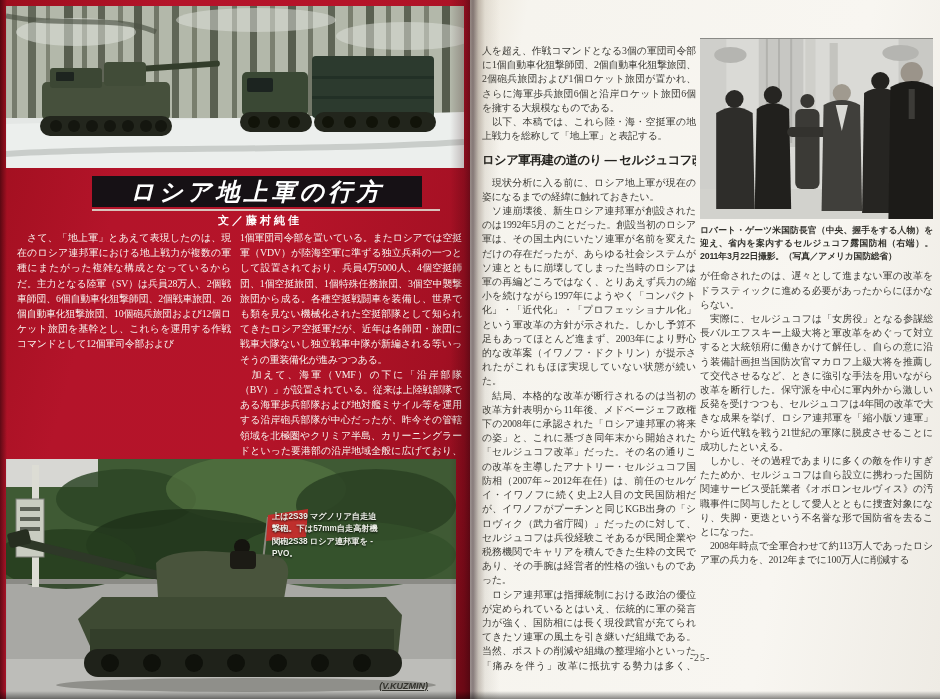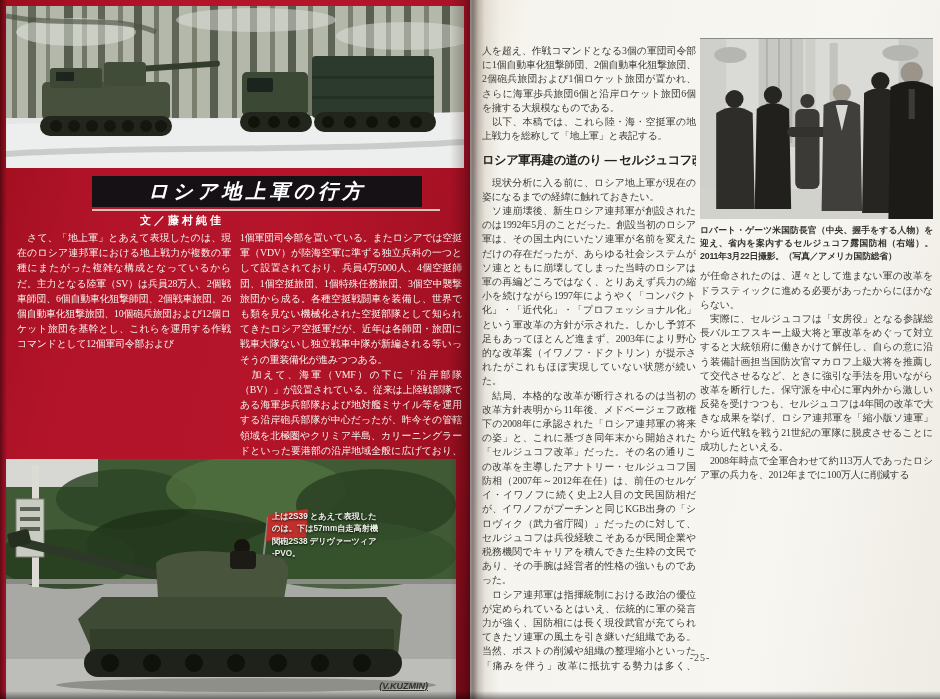--- a/index.html
+++ b/index.html
@@ -5,23 +5,23 @@
   html,body{margin:0;padding:0;background:#ffffff;}
   .spread{position:relative;width:940px;height:699px;overflow:hidden;background:#f4f2ec;
           font-family:"Liberation Serif","DejaVu Serif",serif;}
   
   .page-left{position:absolute;left:0;top:0;width:470px;height:699px;
     background:linear-gradient(105deg,#9d0e1d 0%,#b4142a 26%,#b51429 55%,#a31023 82%,#7c0b19 98%);}
   .photo1{position:absolute;left:6px;top:6px;width:458px;height:162px;display:block;}
   .title-band{position:absolute;left:92px;top:176px;width:330px;height:31px;background:#161115;
     display:flex;align-items:center;justify-content:center;}
   .title-band h1{margin:4px;font-family:Liberation Serif, serif;
-    font-weight:bold;font-style:italic;font-size:20px;color:#ffffff;letter-spacing:4px;white-space:nowrap;}
+    font-weight:bold;font-style:italic;font-size:24px;color:#ffffff;letter-spacing:4px;white-space:nowrap;}
   .title-rule{position:absolute;left:92px;top:209px;width:348px;height:2px;background:#ddd6cb;opacity:.9;}
-  .byline{position:absolute;left:140px;top:213px;width:240px;text-align:left;
+  .byline{position:absolute;left:140px;top:213px;width:240px;text-align:center;
     font-family:Liberation Sans, sans-serif;font-weight:bold;font-size:11px;
     color:#ffffff;letter-spacing:3px;}
   .lcol{position:absolute;top:230px;color:#f7f4ee;font-size:9.9px;line-height:15.2px;
     text-align:justify;letter-spacing:-0.2px;}
   .lcol p{margin:0;}
   .lcol1{left:17px;width:214px;height:228px;overflow:hidden;}
   .lcol2{left:240px;width:222px;height:228px;overflow:hidden;}
   .photo2wrap{position:absolute;left:6px;top:459px;width:450px;height:240px;}
   .photo2wrap svg{position:absolute;left:0;top:0;width:450px;height:240px;display:block;}
   .tank-caption{position:absolute;left:266px;top:52px;width:108px;
@@ -179,21 +179,21 @@
           <circle cx="104" cy="204" r="9" fill="#0f110b"></circle>
             <circle cx="146" cy="204" r="9" fill="#0f110b"></circle>
           <circle cx="188" cy="204" r="9" fill="#0f110b"></circle>
             <circle cx="230" cy="204" r="9" fill="#0f110b"></circle>
           <circle cx="272" cy="204" r="9" fill="#0f110b"></circle>
             <circle cx="314" cy="204" r="9" fill="#0f110b"></circle>
           <circle cx="356" cy="204" r="9" fill="#0f110b"></circle>
           <ellipse cx="240" cy="226" rx="190" ry="7" fill="#8f8f8a"></ellipse>
         </g>
       </svg>
-      <div class="tank-caption">上は2S39 とあえて表現したのは。下は57mm自走高射機関砲2S38 デリヴァーツィア -PVO。</div>
+      <div class="tank-caption">上は2S39 マグノリア自走迫撃砲。下は57mm自走高射機関砲2S38 ロシア連邦軍を -PVO。</div>
       <div class="photo-credit">(V.KUZMIN)</div>
     </div>
 
     <div class="left-edge"></div>
   </div>
 
   <div class="page-right">
 
     <div class="rcol rcol1">
       <p>人を超え、作戦コマンドとなる3個の軍団司令部に1個自動車化狙撃師団、2個自動車化狙撃旅団、2個砲兵旅団および1個ロケット旅団が置かれ、さらに海軍歩兵旅団6個と沿岸ロケット旅団6個を擁する大規模なものである。</p>
@@ -233,20 +233,21 @@
           <circle cx="178" cy="42" r="9" fill="#23221f"></circle>
           <path d="M162 54 Q178 44 194 54 L196 174 L160 174 Z" fill="#262522"></path>
           <circle cx="209" cy="34" r="11" fill="#9b948a"></circle>
           <path d="M188 48 Q209 36 230 48 L230 180 L186 180 Z" fill="#1c1b18"></path>
           <rect x="206" y="50" width="6" height="30" fill="#3c3b37"></rect>
         </g>
       </svg>
       <div class="rcaption">ロバート・ゲーツ米国防長官（中央、握手をする人物）を迎え、省内を案内するセルジュコフ露国防相（右端）。2011年3月22日撮影。（写真／アメリカ国防総省）</div>
       <p>が任命されたのは、遅々として進まない軍の改革をドラスティックに進める必要があったからにほかならない。</p>
       <p>　実際に、セルジュコフは「女房役」となる参謀総長バルエフスキー上級大将と軍改革をめぐって対立すると大統領府に働きかけて解任し、自らの意に沿う装備計画担当国防次官マカロフ上級大将を推薦して交代させるなど、ときに強引な手法を用いながら改革を断行した。保守派を中心に軍内外から激しい反発を受けつつも、セルジュコフは4年間の改革で大きな成果を挙げ、ロシア連邦軍を「縮小版ソ連軍」から近代戦を戦う21世紀の軍隊に脱皮させることに成功したといえる。</p>
+      <p>　しかし、その過程であまりに多くの敵を作りすぎたためか、セルジュコフは自ら設立に携わった国防関連サービス受託業者《オボロンセルヴィス》の汚職事件に関与したとして愛人とともに捜査対象になり、失脚・更迭という不名誉な形で国防省を去ることになった。</p>
       <p>　2008年時点で全軍合わせて約113万人であったロシア軍の兵力を、2012年までに100万人に削減する</p>
     </div>
 
     <div class="pagenum">-25-</div>
   </div>
 
   <div class="spine"></div>
   <div class="bottom-shadow"></div>
 </div>
 

